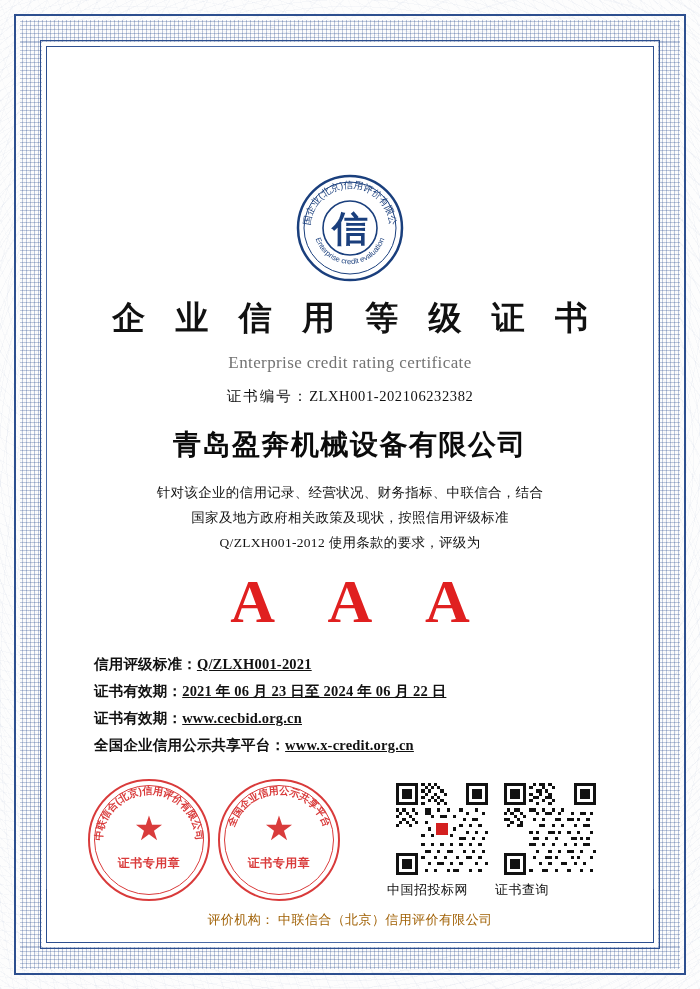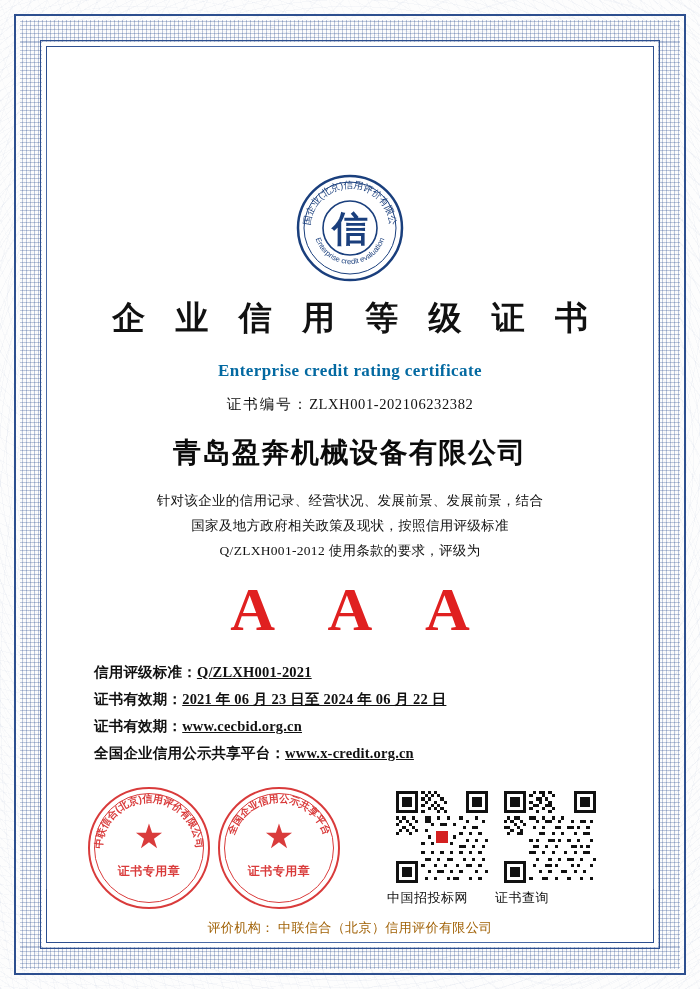--- a/index.html
+++ b/index.html
@@ -108,25 +108,25 @@
   .title-cn {
     margin-top: 14px;
     font-size: 33px;
     letter-spacing: 11px;
     font-weight: bold;
     color: #111;
     font-family: "Liberation Serif", "DejaVu Serif", serif;
     text-indent: 11px;
   }
   .title-en {
-    margin-top: 20px;
+    margin-top: 12px;
     font-size: 17px;
-    font-weight: bold;
+    font-weight: normal;
     letter-spacing: 0.4px;
-    color: #0369a1;
+    color: #737373;
     font-family: "Liberation Serif", "DejaVu Serif", serif;
   }
   .cert-no {
     margin-top: 14px;
     font-size: 14.5px;
     color: #111;
     letter-spacing: 0.6px;
   }
   .cert-no .label { letter-spacing: 2px; }
 
@@ -318,21 +318,21 @@
     <div class="title-cn">企 业 信 用 等 级 证 书</div>
     <div class="title-en">Enterprise credit rating certificate</div>
 
     <div class="cert-no">
       <span class="label">证书编号：</span><span class="value">ZLXH001-202106232382</span>
     </div>
 
     <div class="company">青岛盈奔机械设备有限公司</div>
 
     <div class="paragraph">
-      <div>针对该企业的信用记录、经营状况、发展前景、发展前景，结合</div>
+      <div>针对该企业的信用记录、经营状况、财务指标、中联信合，结合</div>
       <div>国家及地方政府相关政策及现状，按照信用评级标准</div>
       <div>Q/ZLXH001-2012 使用条款的要求，评级为</div>
     </div>
 
     <div class="grade">A A A</div>
 
     <div class="details">
       <div class="detail-line">
         <span>信用评级标准：</span><span class="val">Q/ZLXH001-2021</span>
       </div>

